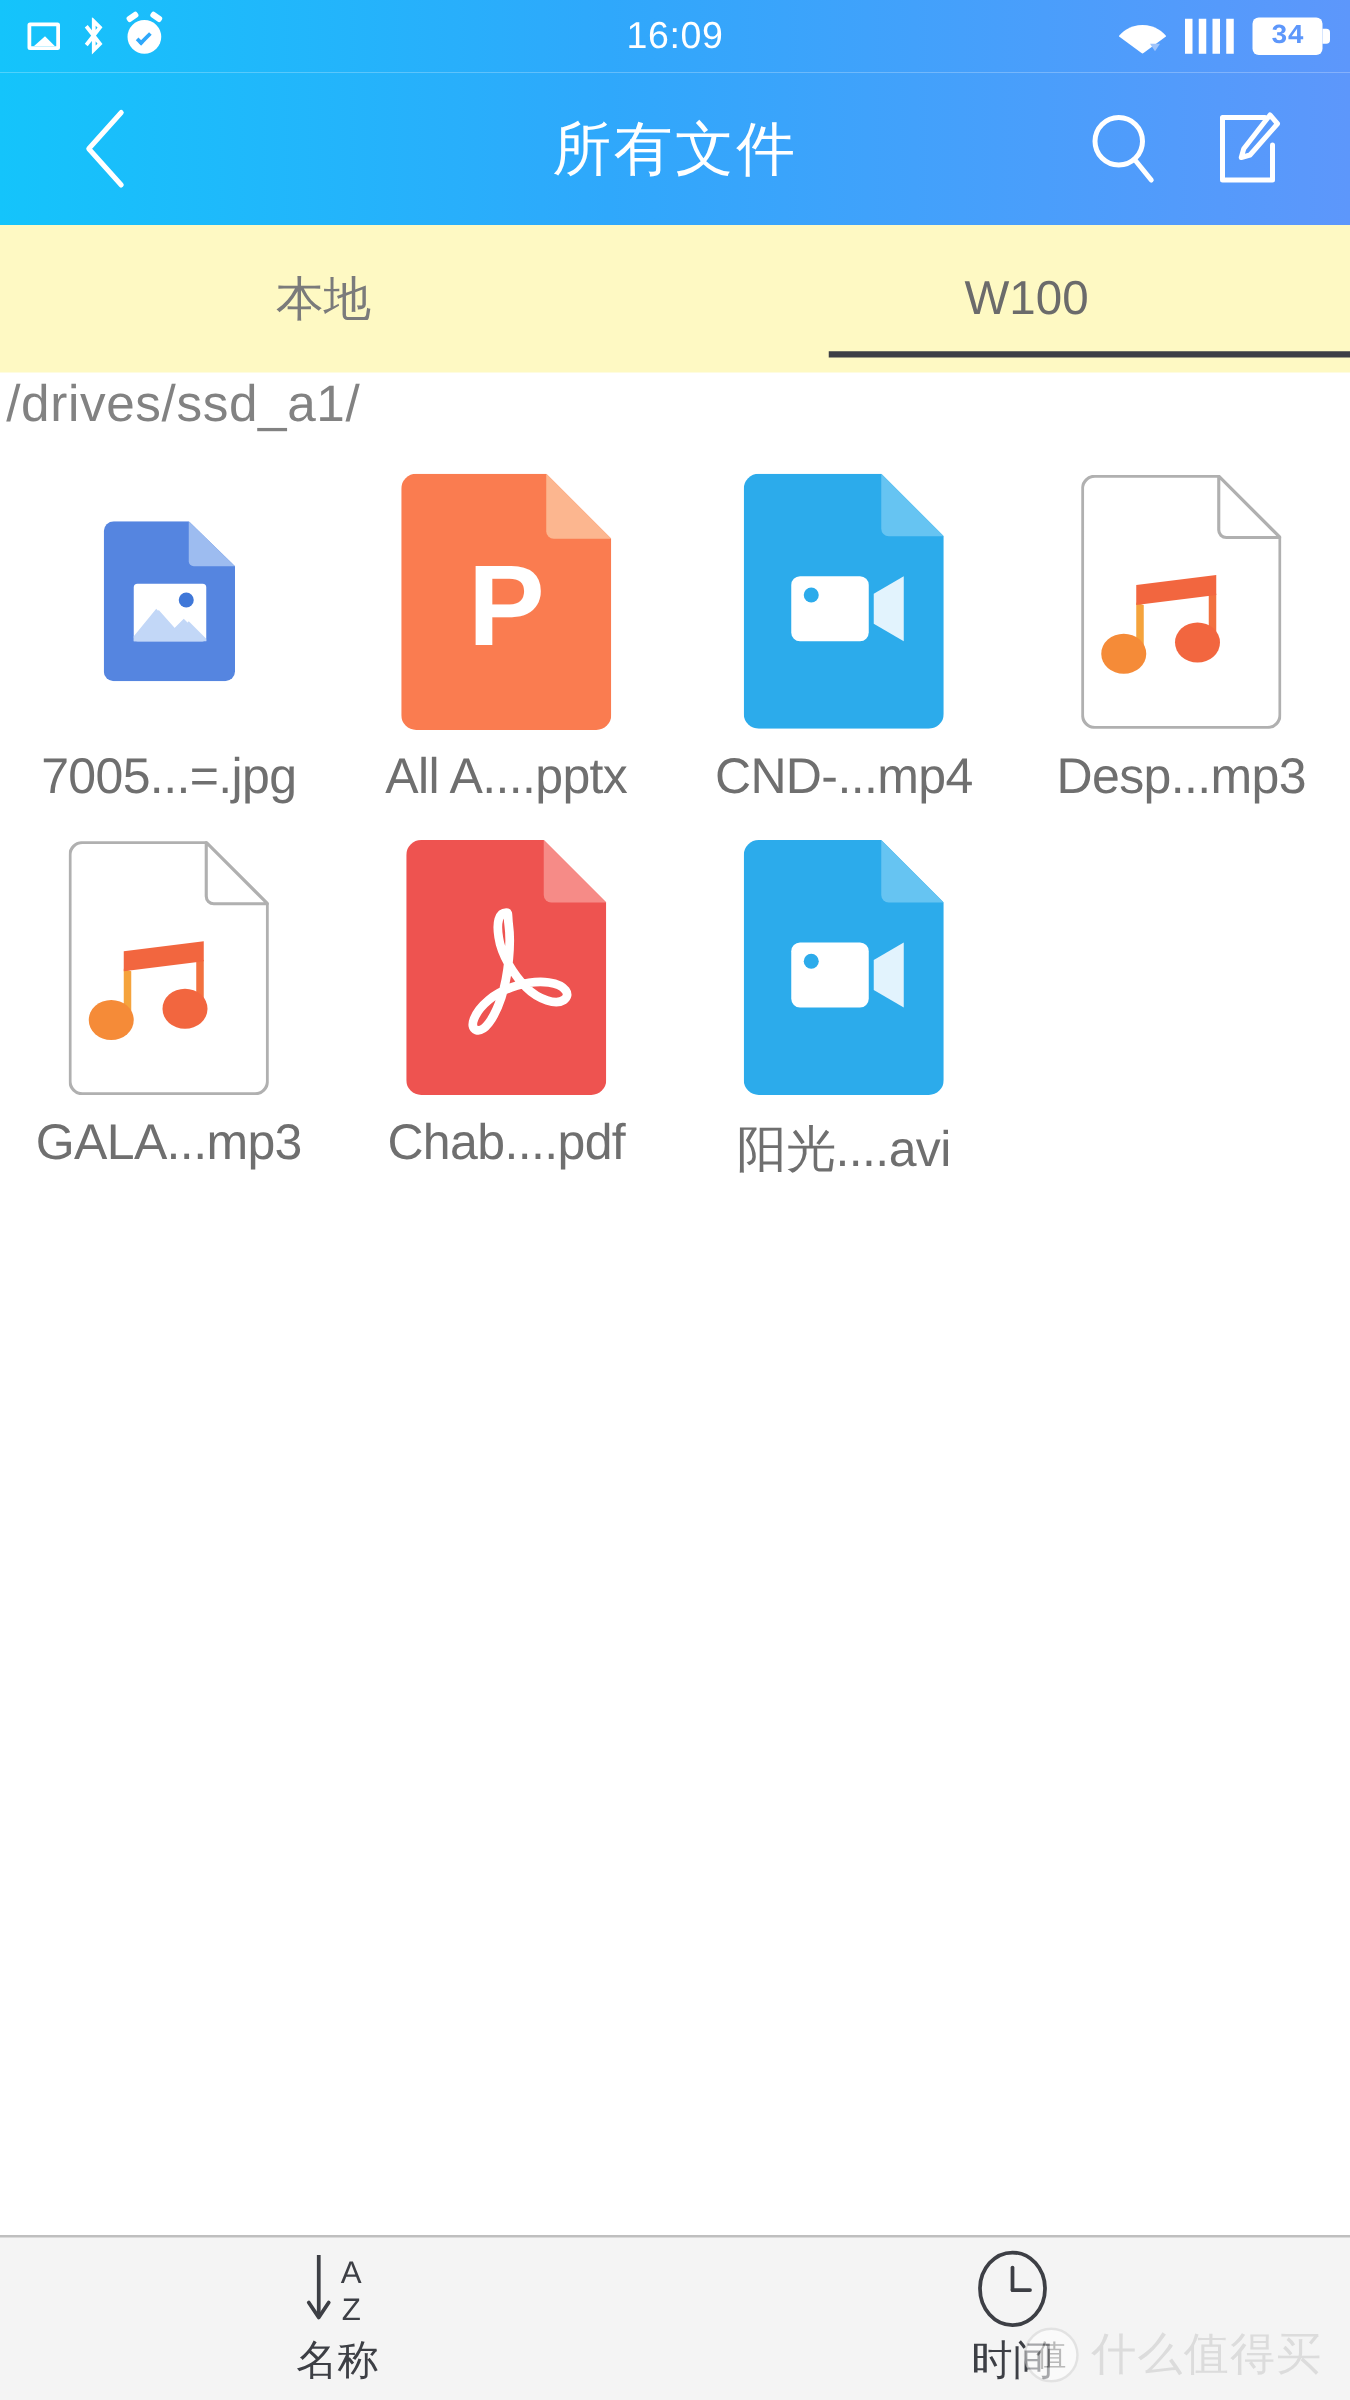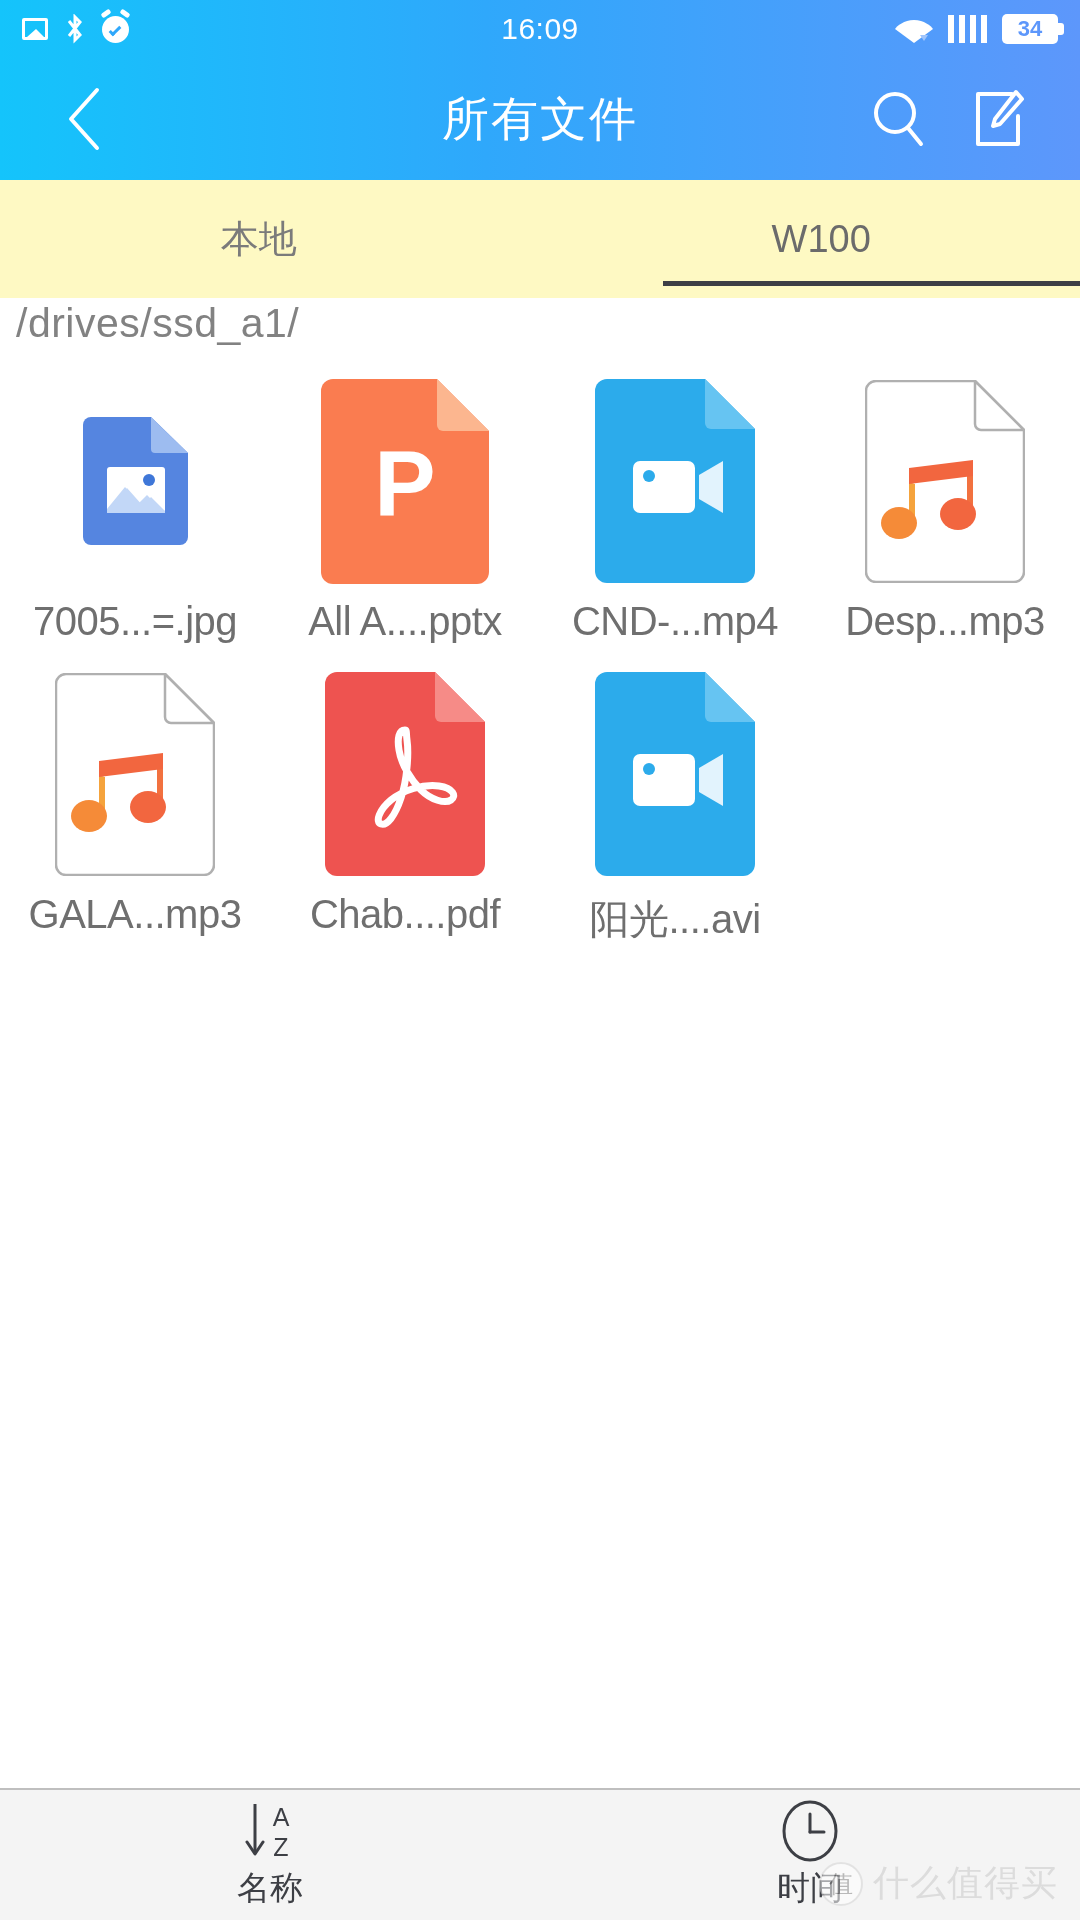--- a/index.html
+++ b/index.html
@@ -123,20 +123,21 @@
   }
 
   .ico-battery {
     position: relative;
     width: 56px; height: 30px;
     background: #fff;
     border-radius: 5px;
     display: flex;
     align-items: center;
     justify-content: center;
+    font-family: Liberation Mono, monospace;
   }
   .ico-battery::after {
     content: "";
     position: absolute;
     right: -6px; top: 9px;
     width: 6px; height: 12px;
     background: #fff;
     border-radius: 0 3px 3px 0;
   }
   .battery-text {
@@ -205,21 +206,21 @@
     position: absolute;
     left: 100px;
     right: -10px;
     bottom: 12px;
     height: 5px;
     background: #3d3f45;
   }
 
   
   .path-bar {
-    padding: 2px 0 14px 16px;
+    padding: 2px 0 14px 5px;
     flex: 0 0 auto;
   }
   .path-text {
     font-size: 41px;
     color: #828282;
     letter-spacing: 0.5px;
   }
 
   
   .file-area {

